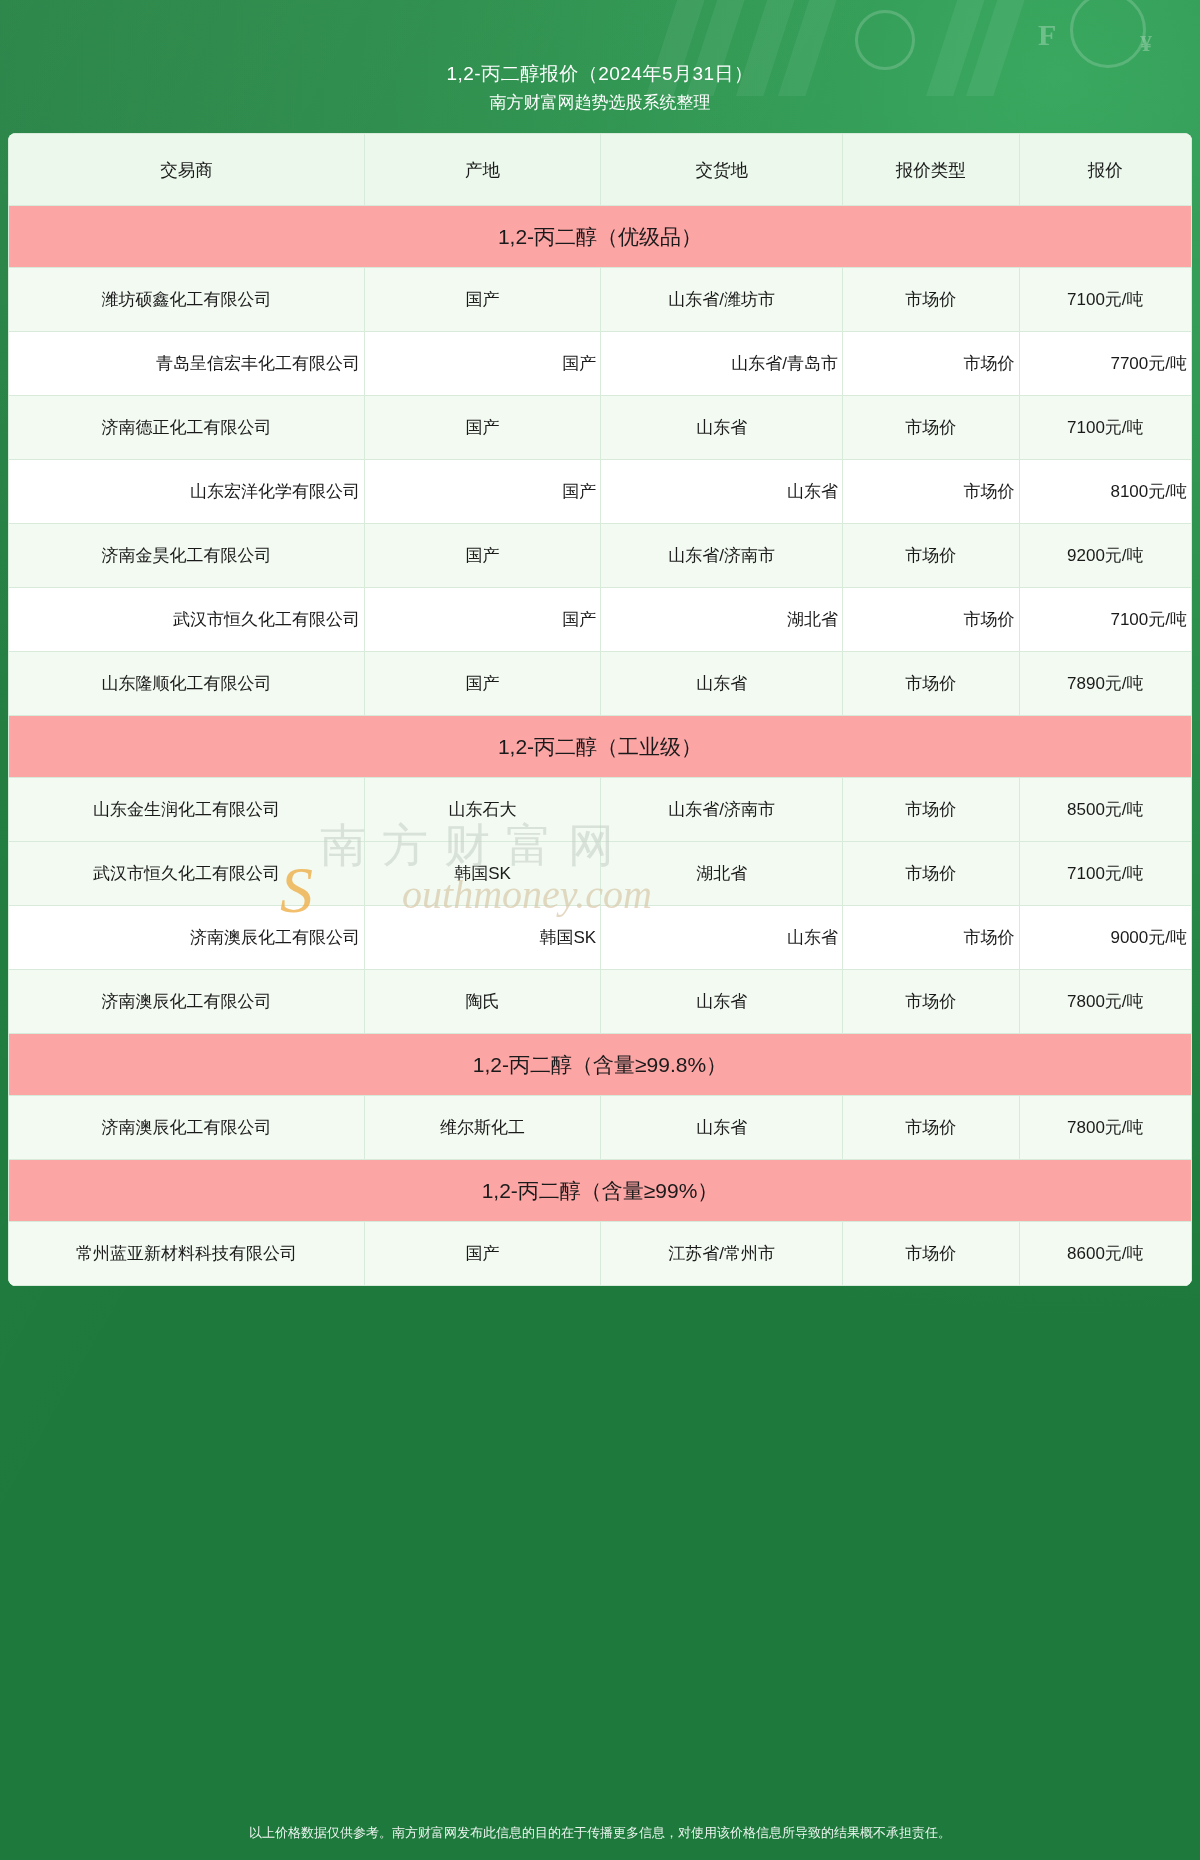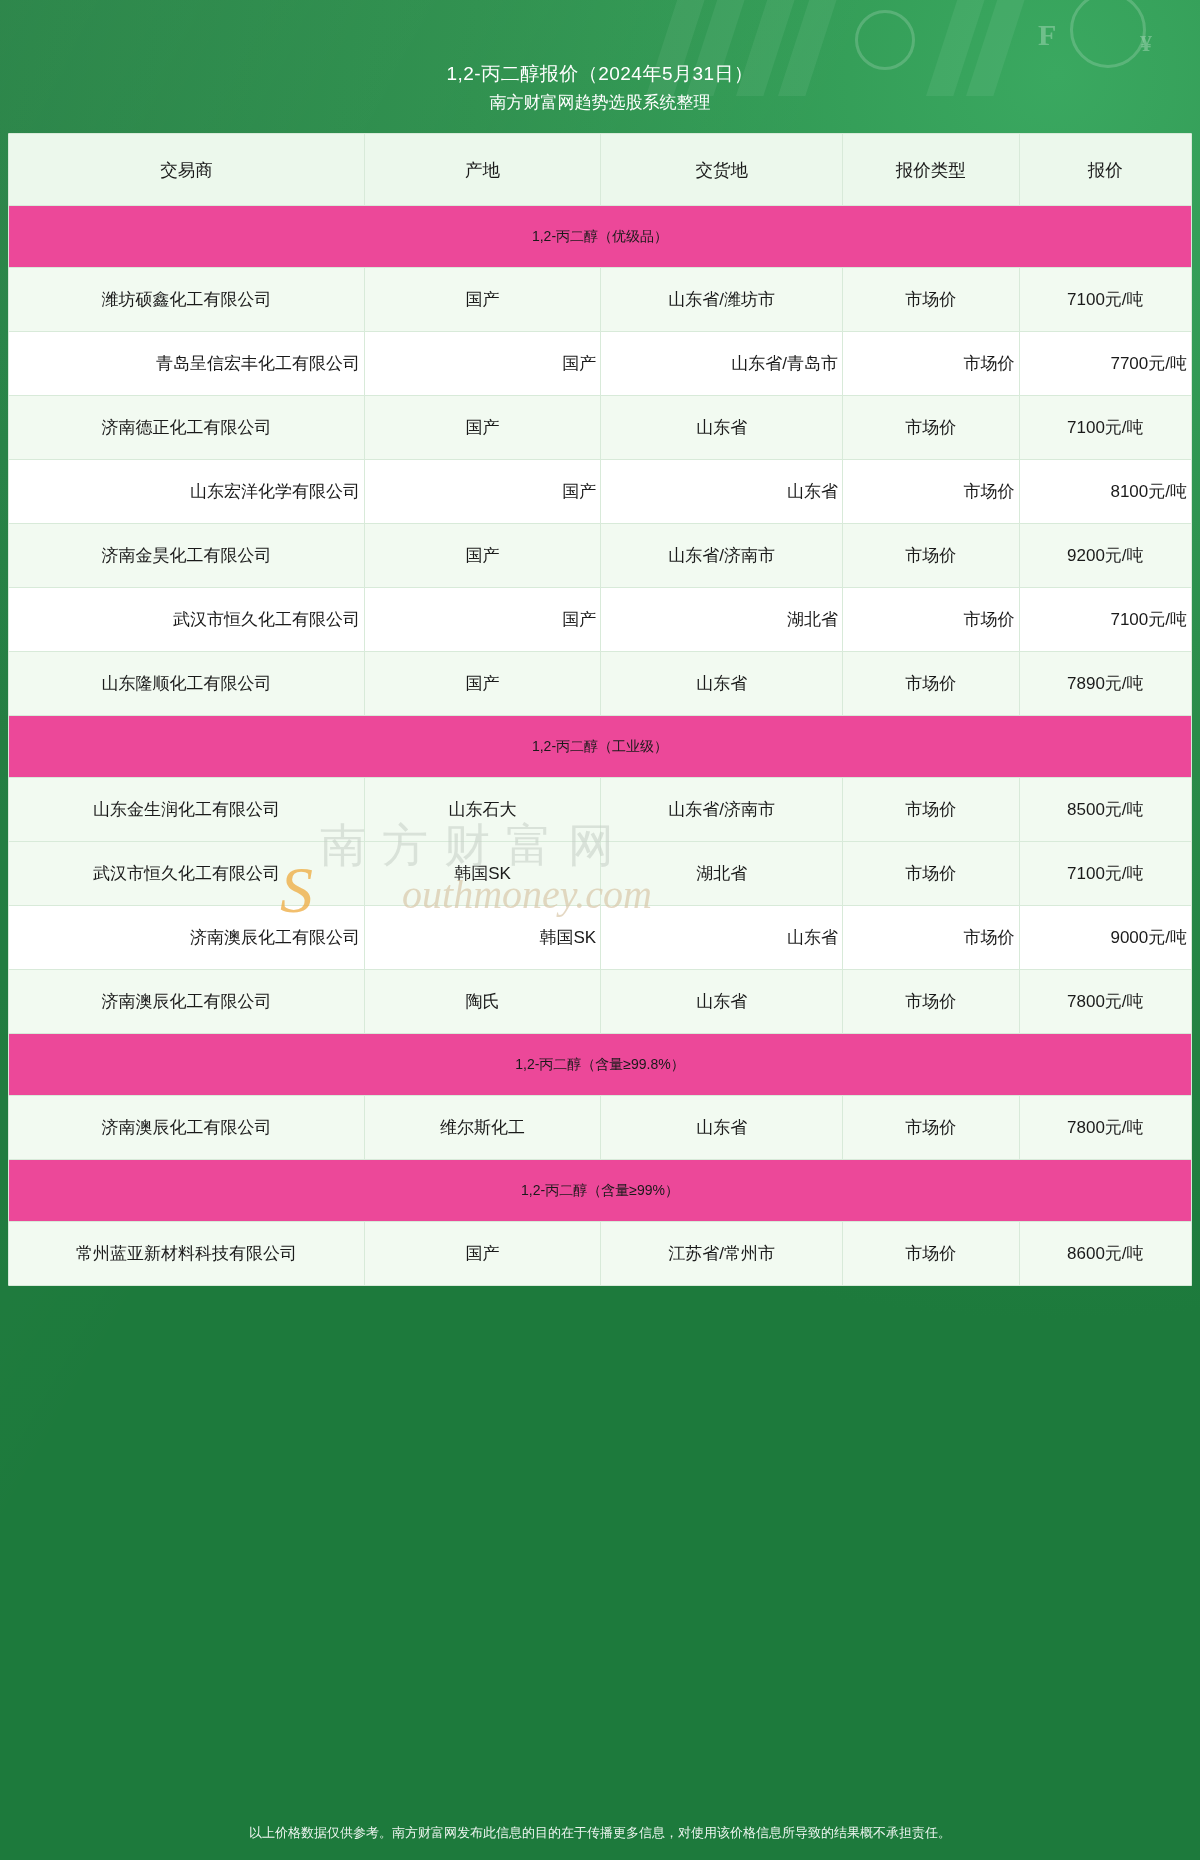--- a/index.html
+++ b/index.html
@@ -67,21 +67,21 @@
   }
   .header .subtitle {
     font-size: 17px;
     line-height: 28px;
   }
 
   .table-wrap {
     position: relative;
     margin: 4px 8px 0 8px;
     background: #ffffff;
-    border-radius: 2px;
+    border-radius: 8px;
     overflow: hidden;
   }
   table {
     width: 100%;
     border-collapse: collapse;
     table-layout: fixed;
   }
   col.c1 { width: 25.6%; }
   col.c2 { width: 17.0%; }
   col.c3 { width: 17.4%; }
@@ -99,22 +99,22 @@
     box-sizing: border-box;
     background: #f2faf1;
   }
   thead th {
     height: 72px;
     background: #ecf8ec;
     font-size: 17.5px;
   }
   tr.group td {
     height: 62px;
-    background: #ec4899;
-    font-size: 14px;
+    background: #fca5a5;
+    font-size: 21px;
   }
   tr.alt td {
     background: #ffffff;
     text-align: right;
   }
   tr.data td {
     background: #f2faf1;
   }
   tr.data.alt td {
     background: #ffffff;

